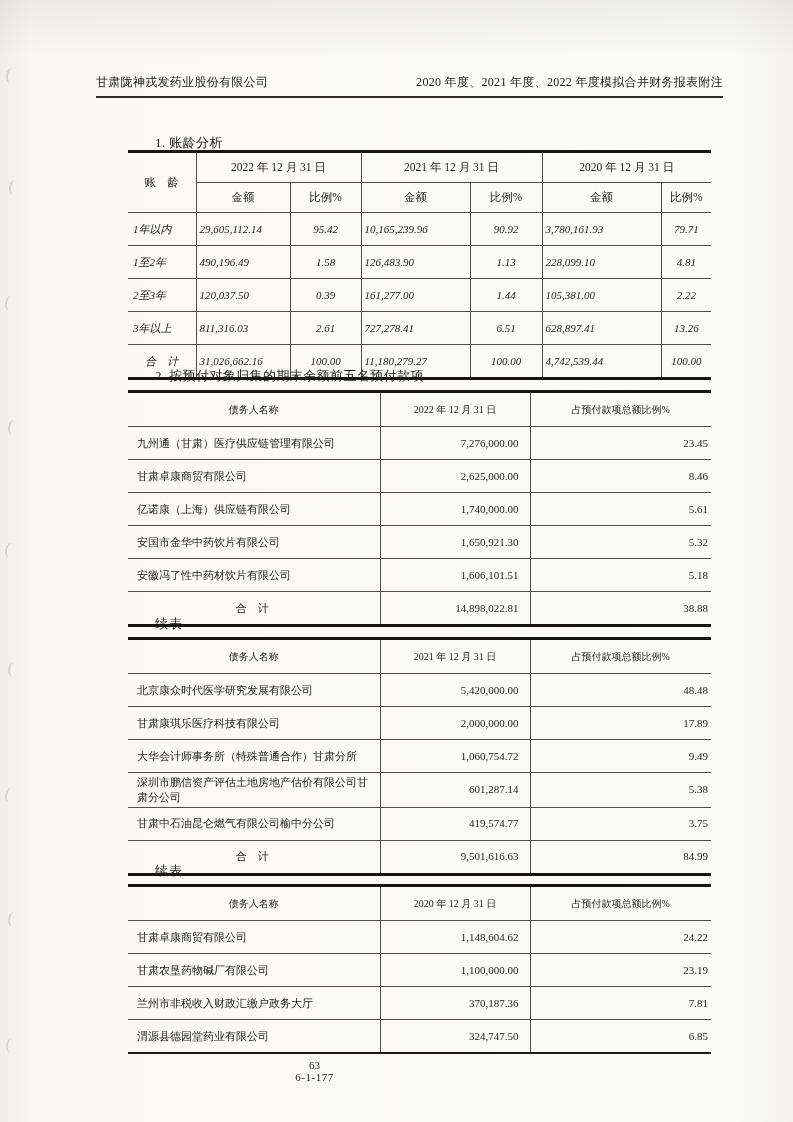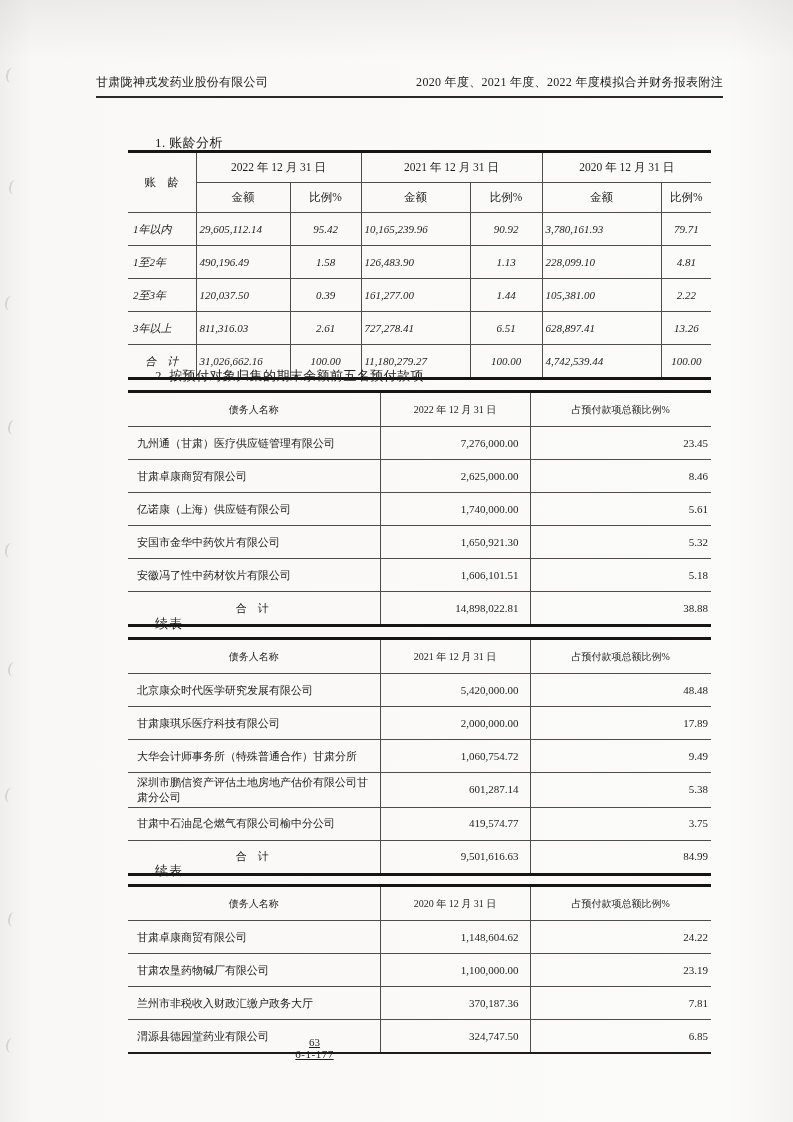--- a/index.html
+++ b/index.html
@@ -54,21 +54,21 @@
   .prep thead th{height:29px;font-size:10px;}
   .prep tbody td{height:28px;}
   .prep .name{text-align:left;padding-left:9px;}
   .prep .amt{text-align:right;padding-right:11px;}
   .prep .pct{text-align:right;}
   .prep .total-name{text-align:center;padding-left:0;}
   .t2{top:390px;}
   .t3{top:637px;}
   .t4{top:884px;border-bottom:2.5px solid #1d1c1a;}
   
-  .footer{position:absolute;left:0;top:1036px;width:629px;text-align:center;line-height:1.1;text-decoration:underline;}
+  .footer{position:absolute;left:0;top:1059px;width:629px;text-align:center;line-height:1.1;}
   .footer .pnum{font-size:11px;display:block;}
   .footer .dnum{font-size:11px;display:block;letter-spacing:0.5px;}
 </style>
 </head>
 <body>
 
 <div class="page">
 
   <div class="scan-mark" style="left:6px;top:68px"></div>
   <div class="scan-mark" style="left:9px;top:180px"></div>

